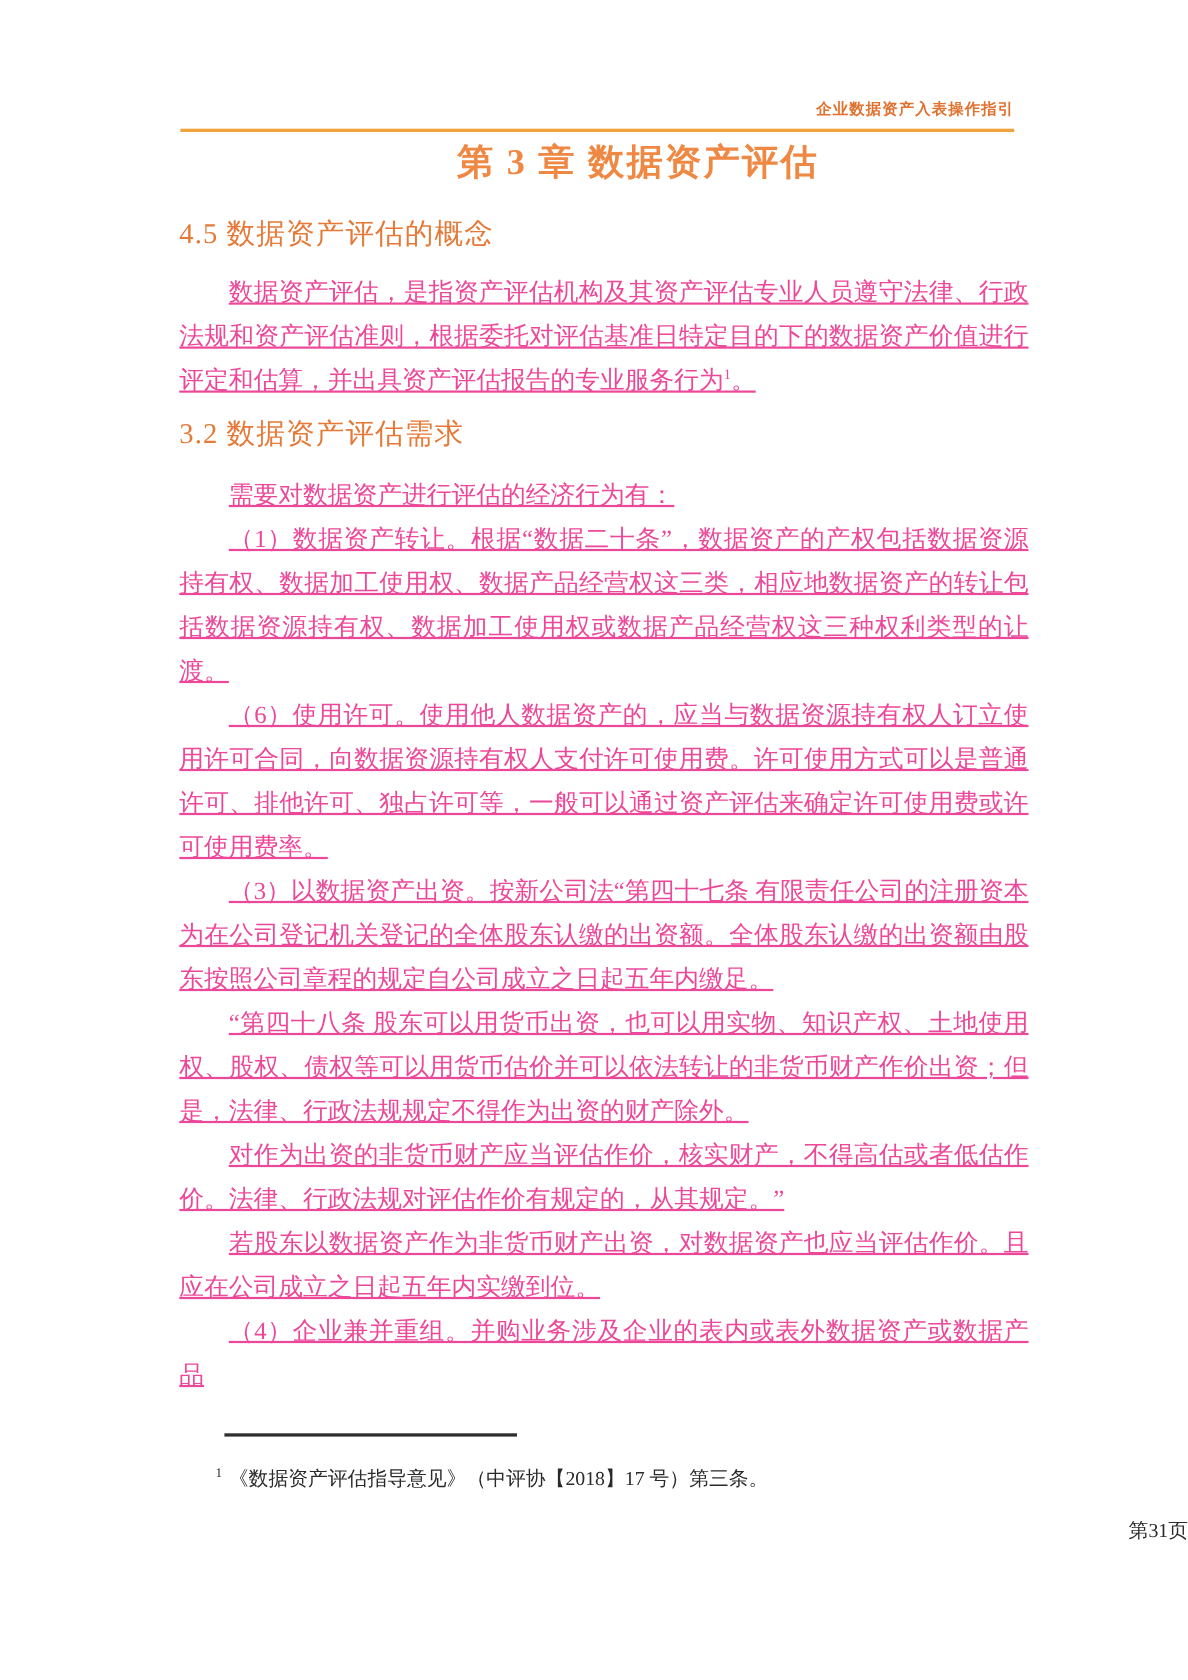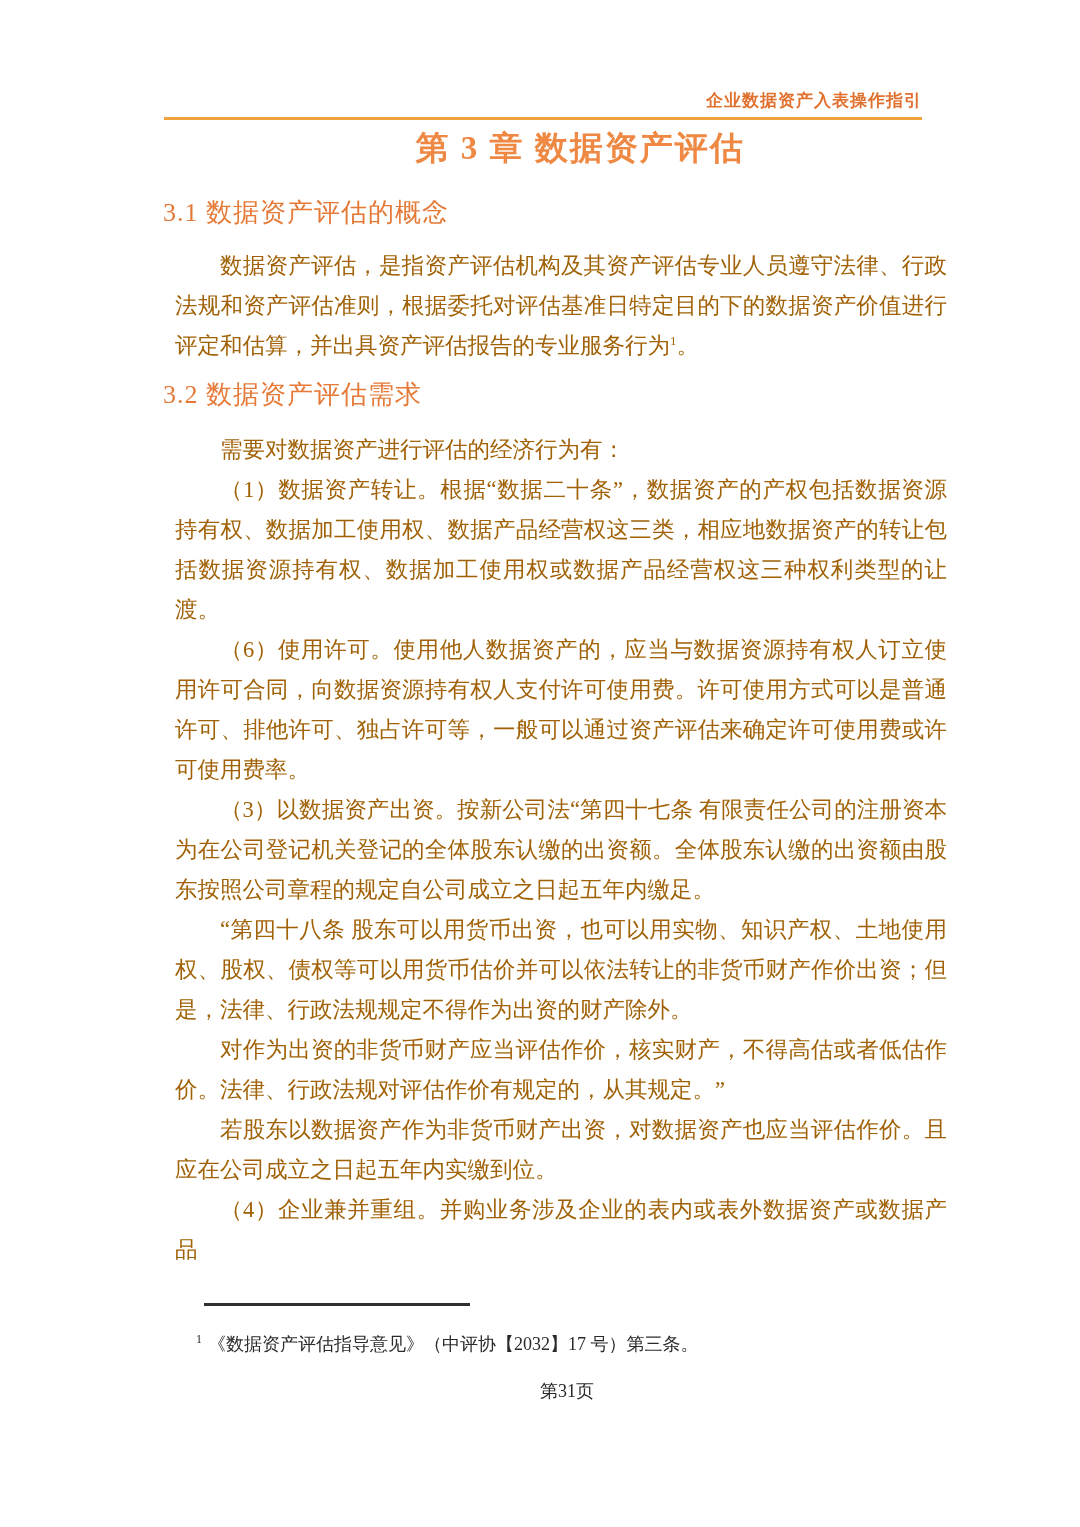--- a/index.html
+++ b/index.html
@@ -13,21 +13,21 @@
     height: 1527px;
     background: #ffffff;
     font-family: "Liberation Serif", "DejaVu Serif", serif;
     overflow: hidden;
     filter: blur(0.3px);
   }
   .header-title {
     position: absolute;
     top: 90px;
     right: 158px;
-    font-size: 17px;
+    font-size: 14px;
     font-weight: 700;
     color: #E1712F;
     letter-spacing: 1px;
     line-height: 22px;
   }
   .header-rule {
     position: absolute;
     top: 117px;
     left: 164px;
     width: 758px;
@@ -56,28 +56,29 @@
     font-size: 26px;
     font-weight: 400;
     color: #E57A38;
     line-height: 32px;
     letter-spacing: 1px;
   }
   .h31 { top: 197px; }
   .h32 { top: 379px; font-family: Liberation Serif, serif; }
   .body-text {
     position: absolute;
-    left: 175px;
+    left: 163px;
     width: 772px;
     margin: 0;
     font-size: 22.5px;
     line-height: 40px;
-    color: #a16207;
+    color: #ec4899;
     text-align: justify;
     text-justify: inter-ideograph;
+    text-decoration: underline;
   }
   .p1 { top: 246px; }
   .body-flow { top: 430px; }
   .body-flow p {
     margin: 0;
     text-indent: 2em;
     text-align: justify;
     text-justify: inter-ideograph;
   }
   .p1 { text-indent: 2em; }
@@ -104,53 +105,53 @@
     line-height: 26px;
   }
   .footnote sup.fn-ref { font-size: 12px; margin-right: 6px; }
   .page-number {
     position: absolute;
     top: 1379px;
     left: 0;
     width: 1080px;
     box-sizing: border-box;
     padding-left: 54px;
-    text-align: center;
+    text-align: right;
     font-size: 18px;
     color: #2A2A2A;
     line-height: 24px;
   }
 </style>
 </head>
 <body>
 
 <div class="page">
 
   <div class="header-title">企业数据资产入表操作指引</div>
 
   <div class="header-rule"></div>
 
   <h1 class="chapter-title">第 3 章 数据资产评估</h1>
 
-  <h2 class="sec-heading h31">3.1 数据资产评估的概念</h2>
+  <h2 class="sec-heading h31">4.5 数据资产评估的概念</h2>
 
   <p class="body-text p1"><span>数据资产评估，是指资产评估机构及其资产评估专业人员遵守法律、行政法规和资产评估准则，根据委托对评估基准日特定目的下的数据资产价值进行评定和估算，并出具资产评估报告的专业服务行为</span><sup class="fn-ref">1</sup><span>。</span></p>
 
   <h2 class="sec-heading h32">3.2 数据资产评估需求</h2>
 
   <div class="body-text body-flow">
     <p>需要对数据资产进行评估的经济行为有：</p>
     <p>（1）数据资产转让。根据“数据二十条”，数据资产的产权包括数据资源持有权、数据加工使用权、数据产品经营权这三类，相应地数据资产的转让包括数据资源持有权、数据加工使用权或数据产品经营权这三种权利类型的让渡。</p>
     <p>（6）使用许可。使用他人数据资产的，应当与数据资源持有权人订立使用许可合同，向数据资源持有权人支付许可使用费。许可使用方式可以是普通许可、排他许可、独占许可等，一般可以通过资产评估来确定许可使用费或许可使用费率。</p>
     <p>（3）以数据资产出资。按新公司法“第四十七条 有限责任公司的注册资本为在公司登记机关登记的全体股东认缴的出资额。全体股东认缴的出资额由股东按照公司章程的规定自公司成立之日起五年内缴足。</p>
     <p>“第四十八条 股东可以用货币出资，也可以用实物、知识产权、土地使用权、股权、债权等可以用货币估价并可以依法转让的非货币财产作价出资；但是，法律、行政法规规定不得作为出资的财产除外。</p>
     <p>对作为出资的非货币财产应当评估作价，核实财产，不得高估或者低估作价。法律、行政法规对评估作价有规定的，从其规定。”</p>
     <p>若股东以数据资产作为非货币财产出资，对数据资产也应当评估作价。且应在公司成立之日起五年内实缴到位。</p>
     <p>（4）企业兼并重组。并购业务涉及企业的表内或表外数据资产或数据产品</p>
   </div>
 
   <div class="footnote-rule"></div>
 
-  <div class="footnote"><sup class="fn-ref">1</sup><span>《数据资产评估指导意见》（中评协【2032】17 号）第三条。</span></div>
+  <div class="footnote"><sup class="fn-ref">1</sup><span>《数据资产评估指导意见》（中评协【2018】17 号）第三条。</span></div>
 
   <div class="page-number">第31页</div>
 
 </div>
 
 </body></html>

